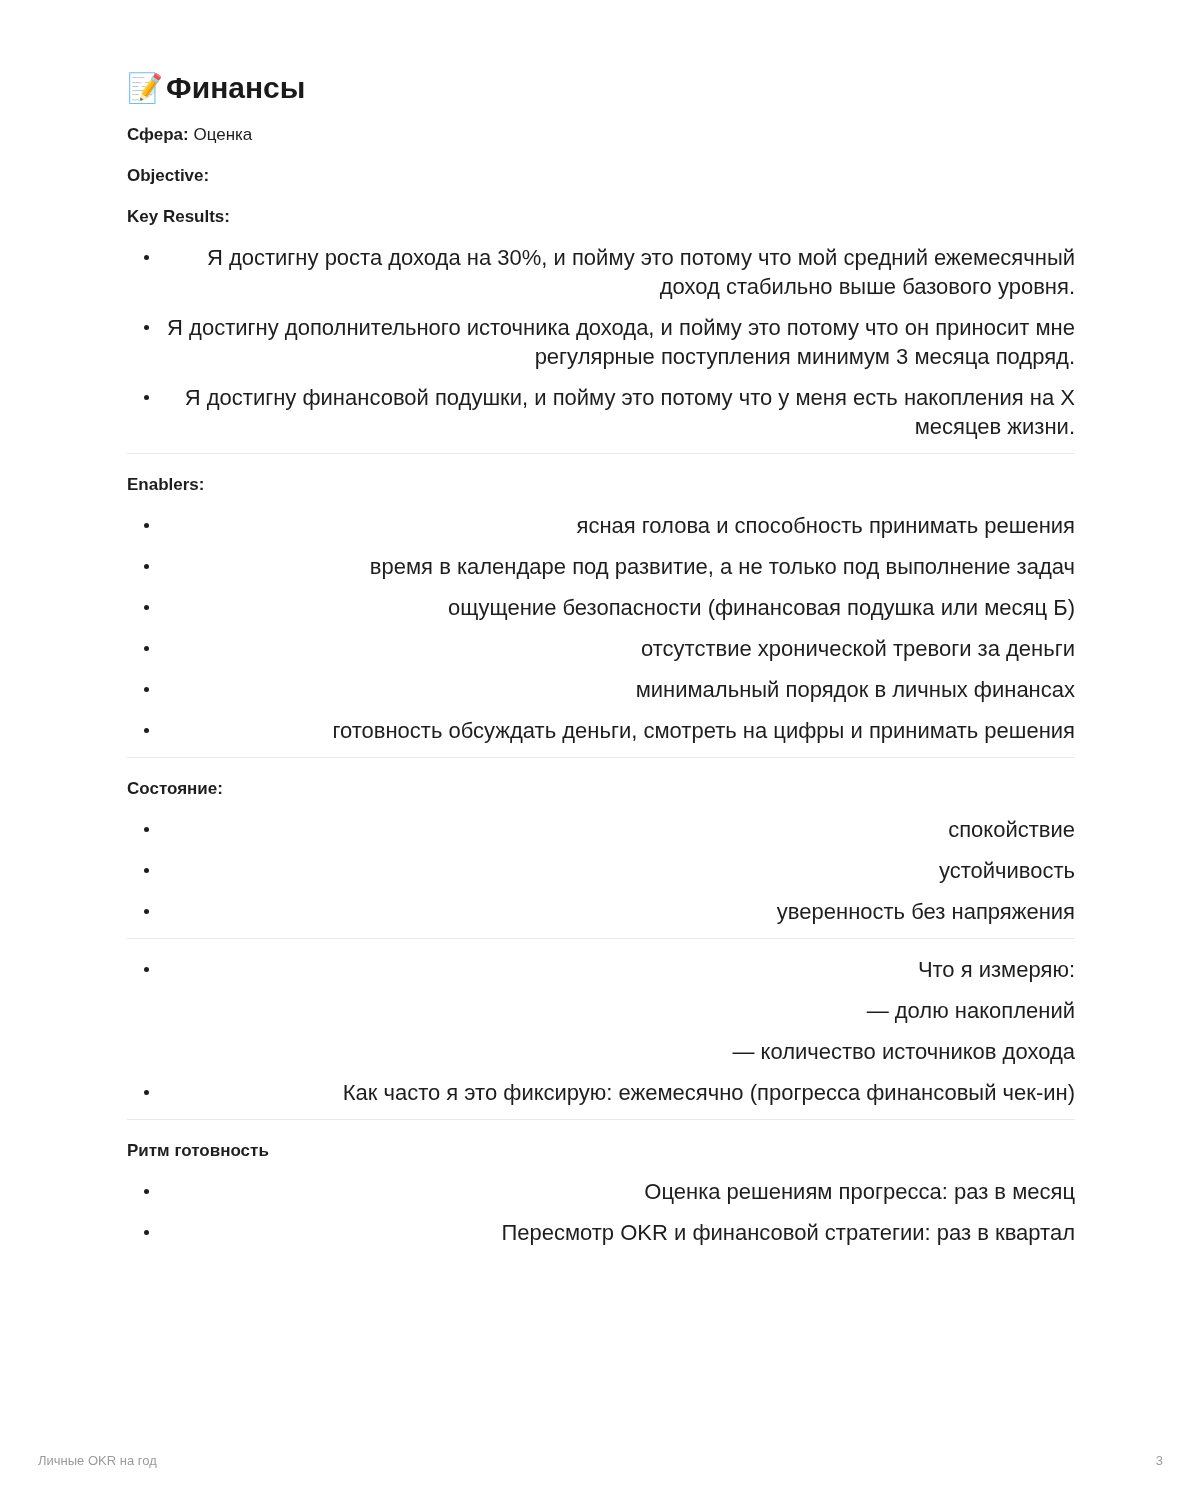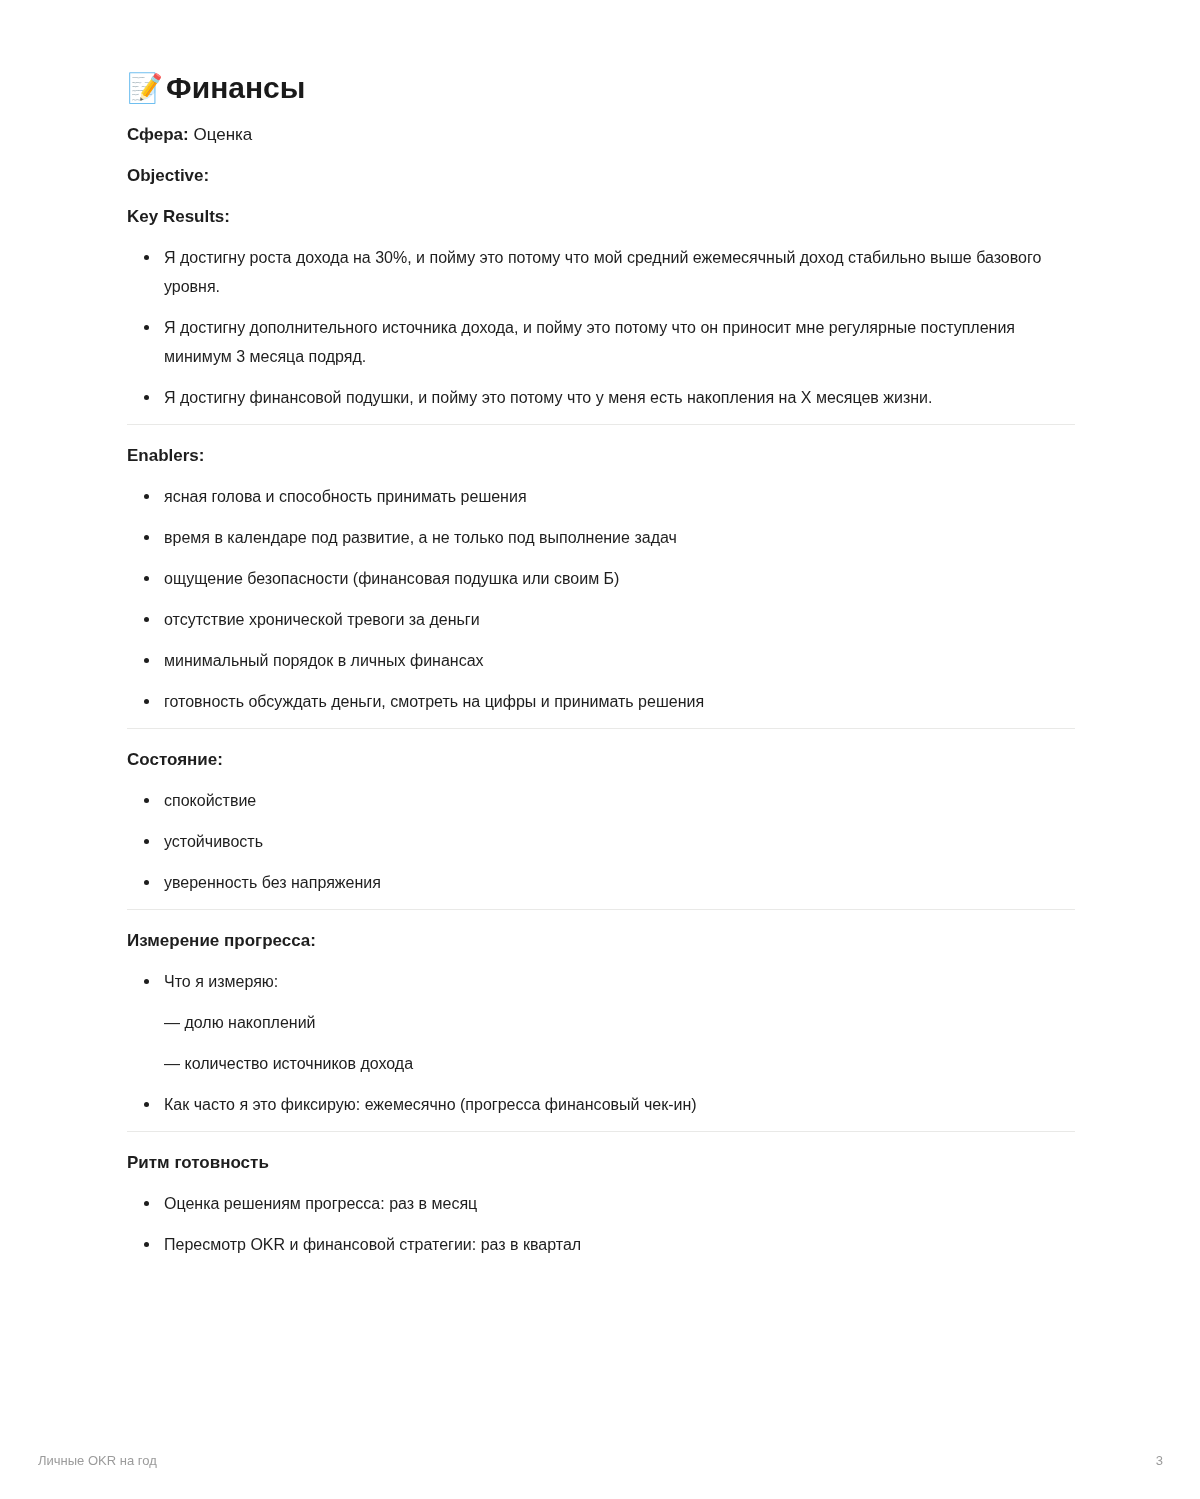--- a/index.html
+++ b/index.html
@@ -49,23 +49,24 @@
     font-weight: 700;
   }
   ul {
     list-style: none;
     margin: 0 0 12px 0;
     padding: 0;
   }
   li {
     position: relative;
     padding-left: 37px;
-    font-size: 16px;
+    font-size: 22px;
     line-height: 29px;
     margin-bottom: 12px;
+    text-align: right;
   }
   li::before {
     content: "";
     position: absolute;
     left: 17px;
     top: 12px;
     width: 5px;
     height: 5px;
     border-radius: 50%;
     background: #1e1e1e;
@@ -113,38 +114,37 @@
     <li>Я достигну дополнительного источника дохода, и пойму это потому что он приносит мне регулярные поступления минимум 3 месяца подряд.</li>
     <li>Я достигну финансовой подушки, и пойму это потому что у меня есть накопления на X месяцев жизни.</li>
   </ul>
 
   <div class="divider"></div>
 
   <p class="h">Enablers:</p>
   <ul>
     <li>ясная голова и способность принимать решения</li>
     <li>время в календаре под развитие, а не только под выполнение задач</li>
-    <li>ощущение безопасности (финансовая подушка или своим Б)</li>
+    <li>ощущение безопасности (финансовая подушка или месяц Б)</li>
     <li>отсутствие хронической тревоги за деньги</li>
     <li>минимальный порядок в личных финансах</li>
     <li>готовность обсуждать деньги, смотреть на цифры и принимать решения</li>
   </ul>
 
   <div class="divider"></div>
 
   <p class="h">Состояние:</p>
   <ul>
     <li>спокойствие</li>
     <li>устойчивость</li>
     <li>уверенность без напряжения</li>
   </ul>
 
   <div class="divider"></div>
 
-  <p class="h">Измерение прогресса:</p>
   <ul>
     <li>Что я измеряю:</li>
     <li class="dash">— долю накоплений</li>
     <li class="dash">— количество источников дохода</li>
     <li>Как часто я это фиксирую: ежемесячно (прогресса финансовый чек-ин)</li>
   </ul>
 
   <div class="divider"></div>
 
   <p class="h">Ритм готовность</p>

